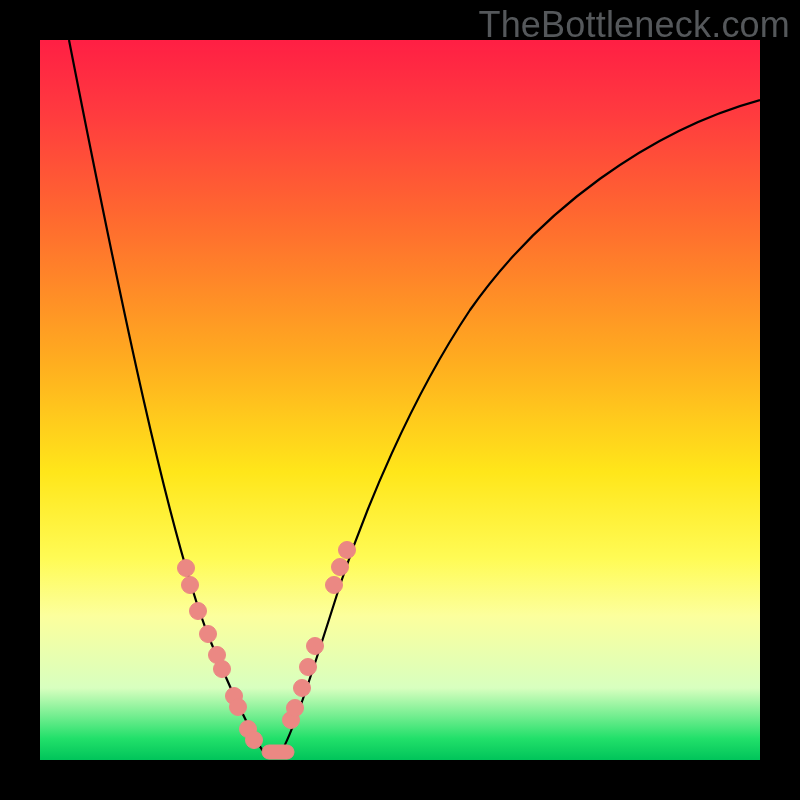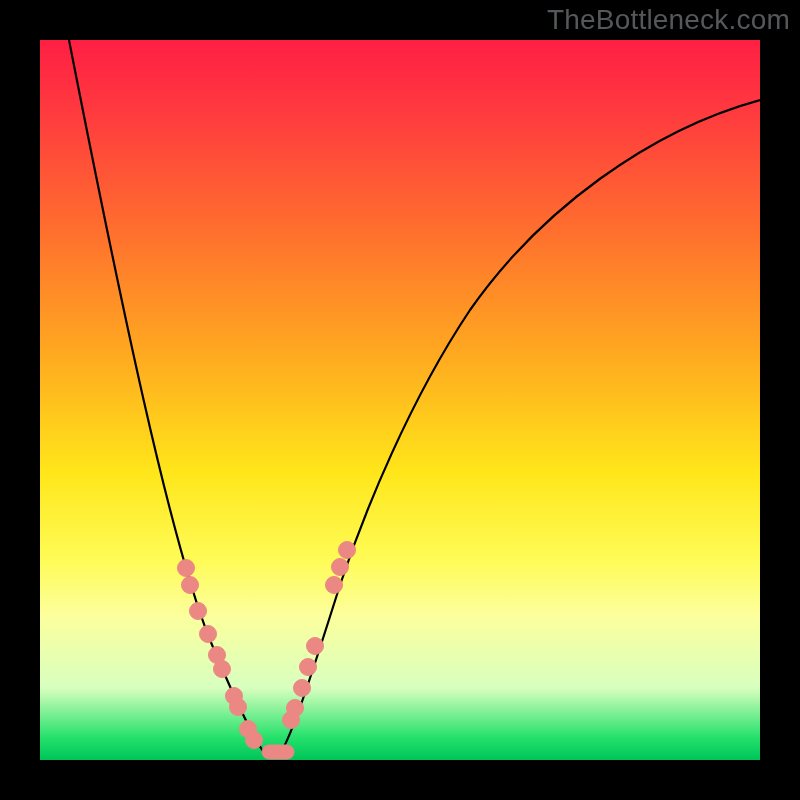--- a/index.html
+++ b/index.html
@@ -36,21 +36,21 @@
       #fcff9d 80%,
       #d8ffbf 90%,
       #22e06a 97%,
       #00c45a 100%
     );
   }
   .watermark {
     position: absolute;
     top: 4px;
     right: 10px;
-    font-size: 28px;
+    font-size: 36px;
     font-weight: 500;
     color: #55585b;
     letter-spacing: 0.2px;
   }
   svg.curves {
     position: absolute;
     left: 0;
     top: 0;
     width: 720px;
     height: 720px;

